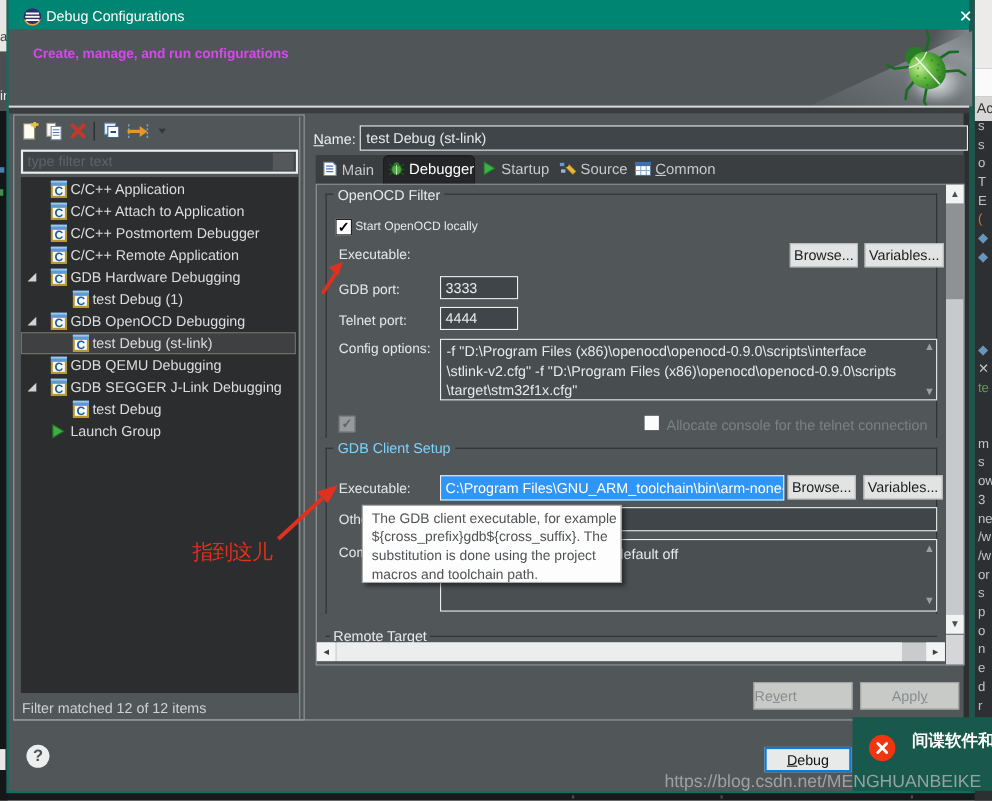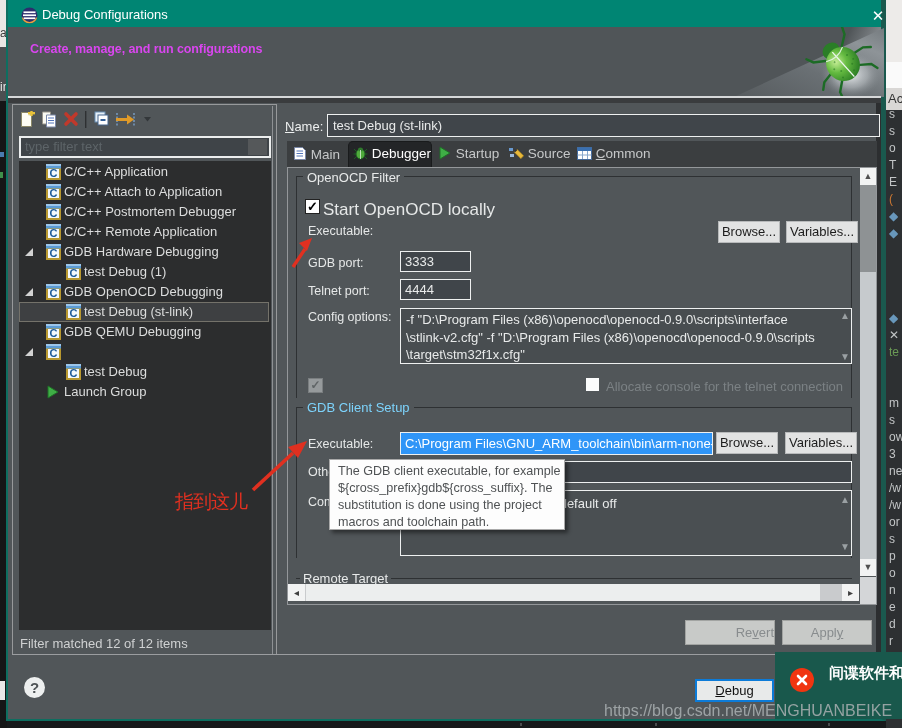--- a/index.html
+++ b/index.html
@@ -233,20 +233,21 @@
       <svg style="position:absolute;left:6px;top:187px" width="9" height="9">
         <polygon points="8,0 8,8 0,8" fill="#d2d2d2"></polygon>
       </svg>
       <svg style="position:absolute;left:27px;top:183px" width="15" height="16" viewBox="0 0 15 16">
         <rect x="0" y="4" width="15" height="12" fill="#b8982f"></rect>
         <rect x="0" y="0" width="15" height="4.5" fill="#5b9bd5"></rect>
         <rect x="0" y="0" width="15" height="2" fill="#9cc6ea"></rect>
         <rect x="2" y="5" width="11" height="9" fill="#f4f9ff"></rect>
         <text x="7.5" y="13" font-size="11" font-weight="bold" fill="#1d5a9a" text-anchor="middle" font-family="Liberation Sans">C</text>
       </svg>
+      <div style="position:absolute;left:45px;top:183px;font-size:13px;color:#dcdddd;white-space:nowrap">GDB SEGGER J-Link Debugging</div>
       <svg style="position:absolute;left:47px;top:203px" width="15" height="16" viewBox="0 0 15 16">
         <rect x="0" y="4" width="15" height="12" fill="#b8982f"></rect>
         <rect x="0" y="0" width="15" height="4.5" fill="#5b9bd5"></rect>
         <rect x="0" y="0" width="15" height="2" fill="#9cc6ea"></rect>
         <rect x="2" y="5" width="11" height="9" fill="#f4f9ff"></rect>
         <text x="7.5" y="13" font-size="11" font-weight="bold" fill="#1d5a9a" text-anchor="middle" font-family="Liberation Sans">C</text>
       </svg>
       <div style="position:absolute;left:65px;top:203px;font-size:13px;color:#dcdddd;white-space:nowrap">test Debug</div>
       <svg style="position:absolute;left:27px;top:224px" width="14" height="14">
         <polygon points="2,1 12,7 2,13" fill="#3fae46" stroke="#1f6f26"></polygon>
@@ -302,21 +303,21 @@
           <line x1="0.5" y1="8" x2="14.5" y2="8" stroke="#88a8cc"></line>
         </svg> <u>C</u>ommon</div>
     </div>
 
 <div class="a" style="left:287px;top:167px;width:590px;height:438px;border:1px solid #94979a;box-sizing:border-box"></div>
 
 <div class="a" style="left:296px;top:176px;width:556px;height:222px;border:1px solid #2e3133;border-bottom:none;box-sizing:border-box"></div>
 <div class="a" style="left:303px;top:170px;background:#515659;padding:0 4px;font-size:13px;color:#e8eaea">OpenOCD Filter</div>
 
 <div class="a" style="left:305px;top:199px;width:13px;height:13px;background:#fff;border:1px solid #222;font-size:13px;line-height:13px;text-align:center;color:#000;font-weight:bold">✓</div>
-<div class="a" style="left:323px;top:200px;font-size:17px;color:#e6e8e8;white-space:nowrap">Start OpenOCD locally</div>
+<div class="a" style="left:323px;top:200px;font-size:11px;color:#e6e8e8;white-space:nowrap">Start OpenOCD locally</div>
 
 <div class="a lbl" style="left:308px;top:224px">Executable:</div>
 <div class="a btn" style="left:718px;top:221px;width:62px;height:22px;line-height:20px">Browse...</div>
 <div class="a btn" style="left:786px;top:221px;width:72px;height:22px;line-height:20px">Variables...</div>
 
 <div class="a lbl" style="left:308px;top:256px">GDB port:</div>
 <div class="a fld" style="left:400px;top:251px;width:65px;height:19px;line-height:19px;padding-left:4px">3333</div>
 
 <div class="a lbl" style="left:308px;top:284px">Telnet port:</div>
 <div class="a fld" style="left:400px;top:279px;width:65px;height:19px;line-height:19px;padding-left:4px">4444</div>
@@ -365,21 +366,21 @@
 <div class="a" style="left:860px;top:559px;width:16px;height:17px;background:#f2f3f3;color:#505050;font-size:9px;text-align:center;line-height:17px">▼</div>
 <div class="a" style="left:860px;top:577px;width:16px;height:27px;background:#d4d6d8"></div>
 
 <div class="a" style="left:288px;top:584px;width:571px;height:17px;background:#c9cbcd"></div>
 <div class="a" style="left:288px;top:584px;width:17px;height:17px;background:#f2f3f3;color:#404040;font-size:10px;text-align:center;line-height:17px">◂</div>
 <div class="a" style="left:842px;top:584px;width:17px;height:17px;background:#f2f3f3;color:#404040;font-size:10px;text-align:center;line-height:17px">▸</div>
 <div class="a" style="left:306px;top:584px;width:514px;height:17px;background:#eceeee"></div>
 
 <div class="a" style="left:12px;top:654px;width:864px;height:1px;background:#9b9da0"></div>
 
-<div class="a" style="left:685px;top:620px;width:90px;height:25px;background:#c8cac8;border:1px solid #a2a4a2;box-sizing:border-box;font-size:13px;color:#888c8e;text-align:right;line-height:23px">Re<u>v</u>ert</div>
+<div class="a" style="left:685px;top:620px;width:90px;height:25px;background:#c8cac8;border:1px solid #a2a4a2;box-sizing:border-box;font-size:13px;color:#888c8e;text-align:left;line-height:23px">Re<u>v</u>ert</div>
 <div class="a" style="left:782px;top:620px;width:90px;height:25px;background:#c8cac8;border:1px solid #a2a4a2;box-sizing:border-box;font-size:13px;color:#888c8e;text-align:center;line-height:23px">Appl<u>y</u></div>
 
 <div class="a" style="left:24px;top:677px;width:21px;height:21px;border-radius:50%;background:#edefef;color:#4e5356;font-weight:bold;font-size:15px;text-align:center;line-height:21px">?</div>
 
 <div class="a" style="left:695px;top:679px;width:79px;height:23px;background:#e8eaea;border:2px solid #0c7bd8;box-sizing:border-box;font-size:13px;color:#111;text-align:center;line-height:19px"><u>D</u>ebug</div>
 
 <div class="a" style="left:775px;top:652px;width:127px;height:67px;background:#19584c;z-index:6"></div>
 <div class="a" style="left:790px;top:668px;width:24px;height:24px;border-radius:50%;background:#f03510;z-index:7"></div>
 <svg class="a" style="left:790px;top:668px;z-index:8" width="24" height="24">
       <g stroke="#fff" stroke-width="2.6" stroke-linecap="round">

